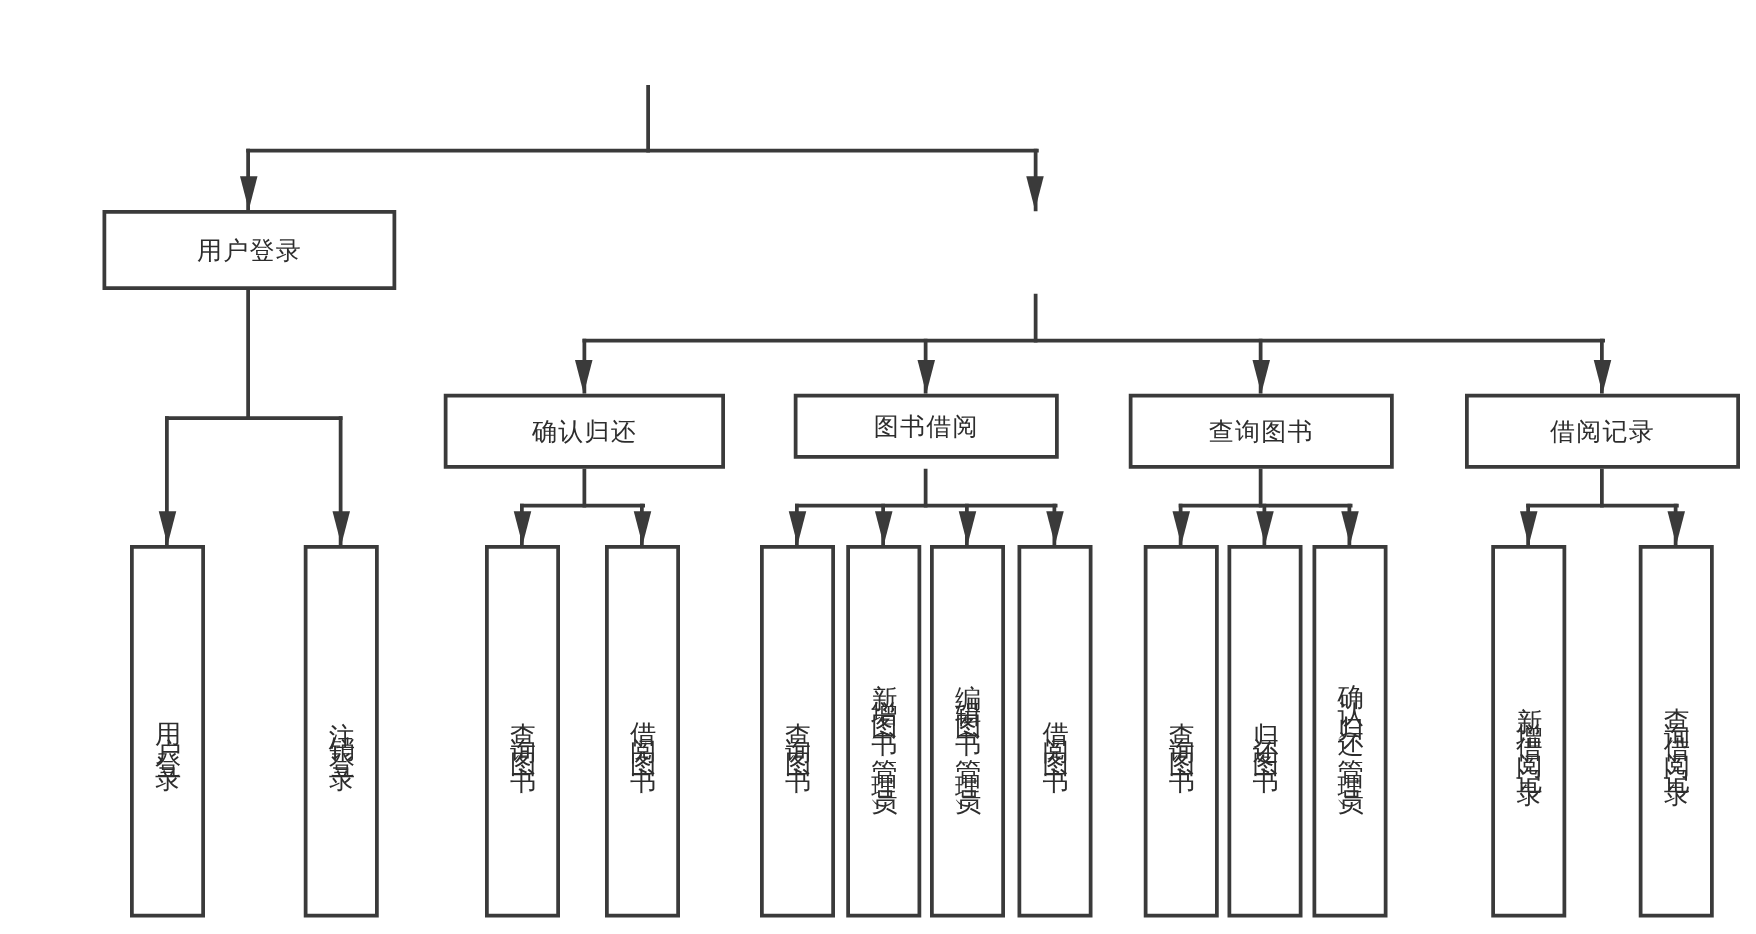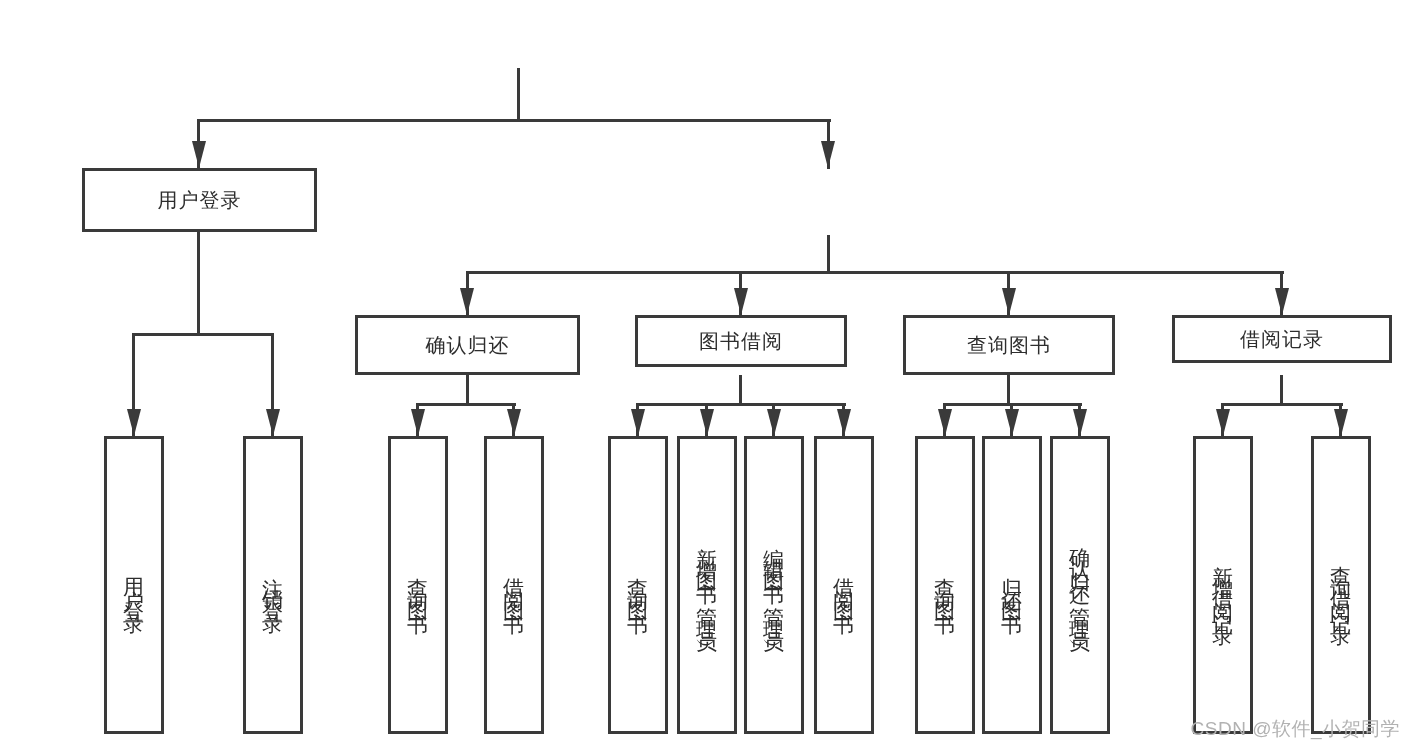--- a/index.html
+++ b/index.html
@@ -74,21 +74,21 @@
   <div class="ln" style="left:1007px;top:271px;width:3px;height:44px"></div>
   <div class="ln" style="left:1280px;top:271px;width:3px;height:44px"></div>
   <div class="ar" style="left:460px;top:288px"></div>
   <div class="ar" style="left:734px;top:288px"></div>
   <div class="ar" style="left:1002px;top:288px"></div>
   <div class="ar" style="left:1275px;top:288px"></div>
 
   <div class="hbox" style="left:355px;top:315px;width:225px;height:60px">确认归还</div>
   <div class="hbox" style="left:635px;top:315px;width:212px;height:52px">图书借阅</div>
   <div class="hbox" style="left:903px;top:315px;width:212px;height:60px">查询图书</div>
-  <div class="hbox" style="left:1172px;top:315px;width:220px;height:48px">借阅记录</div>
+  <div class="hbox" style="left:1172px;top:315px;width:220px;height:60px">借阅记录</div>
 
   <div class="ln" style="left:466px;top:375px;width:3px;height:31px"></div>
   <div class="ln" style="left:416px;top:403px;width:100px;height:3px"></div>
   <div class="ln" style="left:416px;top:403px;width:3px;height:33px"></div>
   <div class="ln" style="left:512px;top:403px;width:3px;height:33px"></div>
   <div class="ar" style="left:411px;top:409px"></div>
   <div class="ar" style="left:507px;top:409px"></div>
 
   <div class="ln" style="left:739px;top:375px;width:3px;height:31px"></div>
   <div class="ln" style="left:636px;top:403px;width:210px;height:3px"></div>
@@ -128,15 +128,14 @@
   <div class="vbox" style="left:744px;top:436px;width:60px;height:298px">编辑图书（管理员）</div>
   <div class="vbox" style="left:814px;top:436px;width:60px;height:298px">借阅图书</div>
 
   <div class="vbox" style="left:915px;top:436px;width:60px;height:298px">查询图书</div>
   <div class="vbox" style="left:982px;top:436px;width:60px;height:298px">归还图书</div>
   <div class="vbox" style="left:1050px;top:436px;width:60px;height:298px">确认归还（管理员）</div>
 
   <div class="vbox" style="left:1193px;top:436px;width:60px;height:298px">新增借阅记录</div>
   <div class="vbox" style="left:1311px;top:436px;width:60px;height:298px">查询借阅记录</div>
 
-  <div class="watermark">CSDN @软件_小贺同学</div>
 
 </div>
 
 </body></html>

